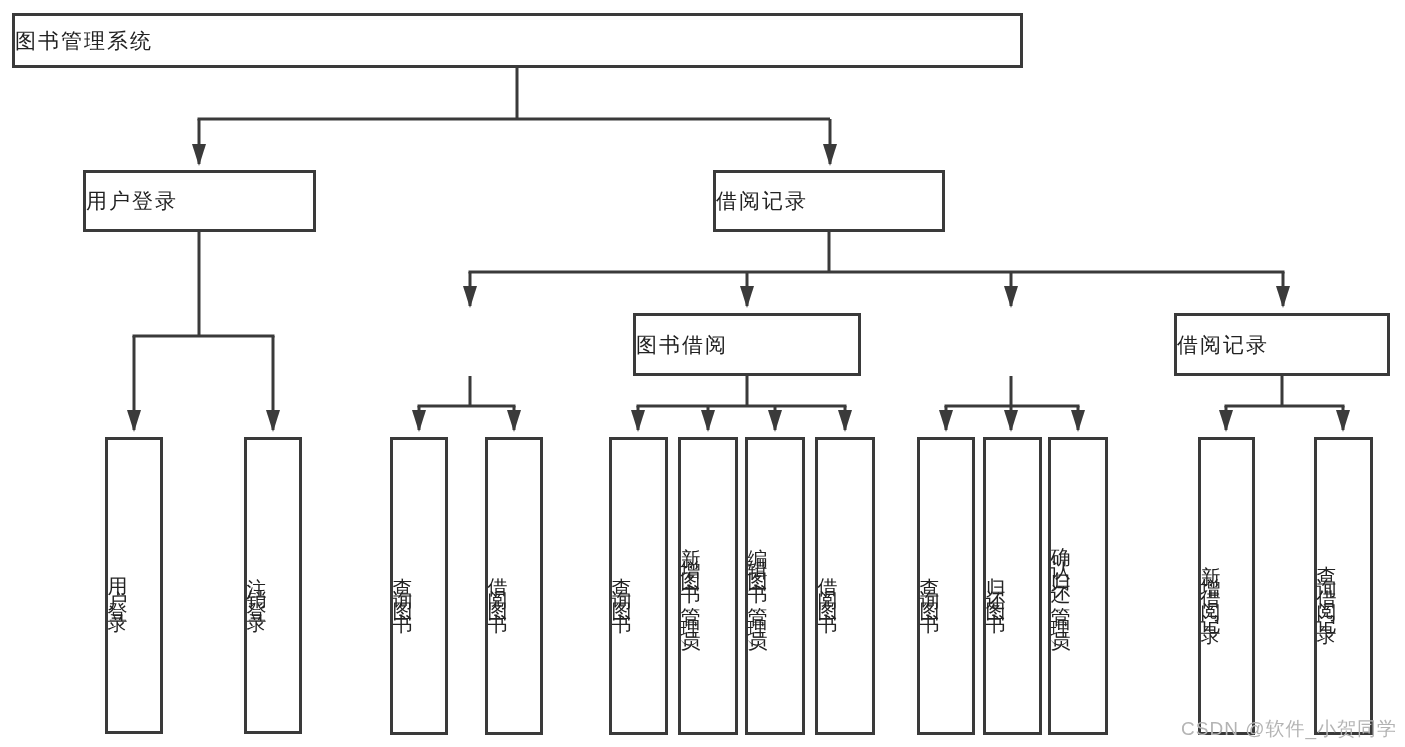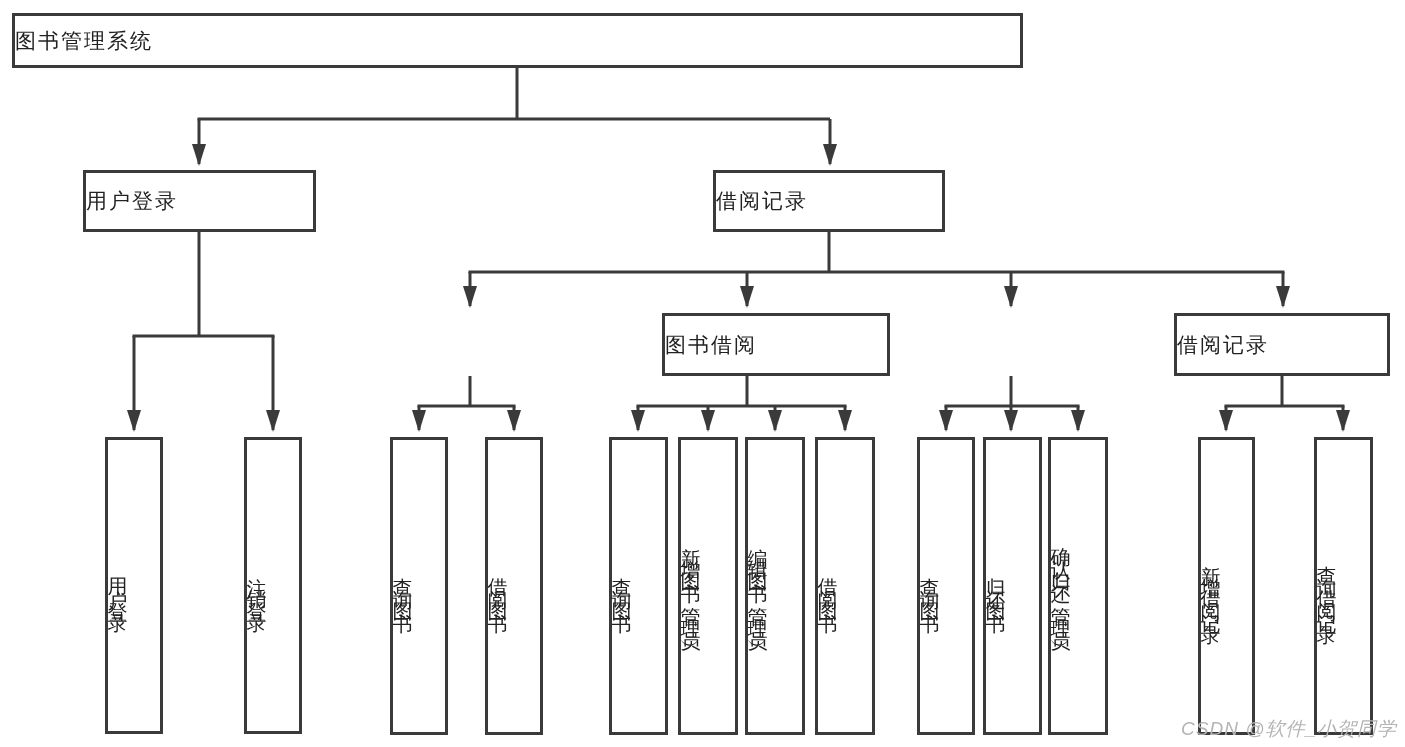--- a/index.html
+++ b/index.html
@@ -50,21 +50,20 @@
     white-space: nowrap;
   }
   .watermark {
     position: absolute;
     right: 8px;
     bottom: 5px;
     font-size: 19px;
     color: #b4b4b4;
     letter-spacing: 1px;
     white-space: nowrap;
-    font-style: italic;
   }
 </style>
 </head>
 <body>
 
 <div class="canvas">
 
   <svg class="connectors" viewBox="0 0 1405 747" xmlns="http://www.w3.org/2000/svg">
     <defs>
       <marker id="arrow" markerUnits="userSpaceOnUse" markerWidth="22" markerHeight="14" viewBox="0 0 22 14" refX="20" refY="7" orient="auto">
@@ -112,21 +111,21 @@
     <span>图书管理系统</span>
   </div>
 
   <div class="node h" style="left:83px; top:170px; width:233px; height:62px;">
     <span>用户登录</span>
   </div>
   <div class="node h" style="left:713px; top:170px; width:232px; height:62px;">
     <span>借阅记录</span>
   </div>
 
-  <div class="node h" style="left:633px; top:313px; width:228px; height:63px;margin-left:29px;">
+  <div class="node h" style="left:633px; top:313px; width:228px; height:63px;">
     <span>图书借阅</span>
   </div>
   <div class="node h" style="left:1174px; top:313px; width:216px; height:63px;">
     <span>借阅记录</span>
   </div>
 
   <div class="node v" style="left:105px; top:437px; width:58px; height:297px;">
     <span>用户登录</span>
   </div>
   <div class="node v" style="left:244px; top:437px; width:58px; height:297px;">

